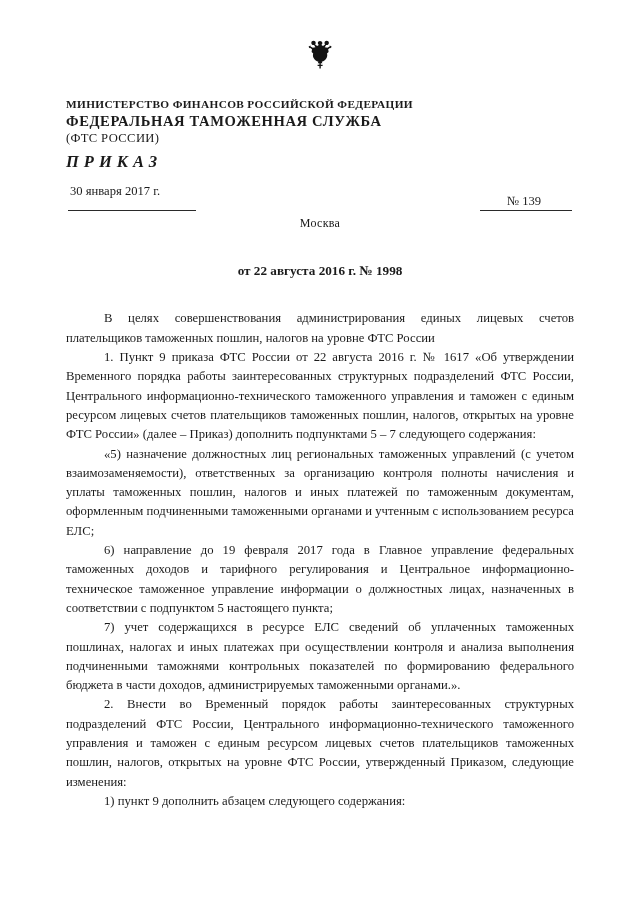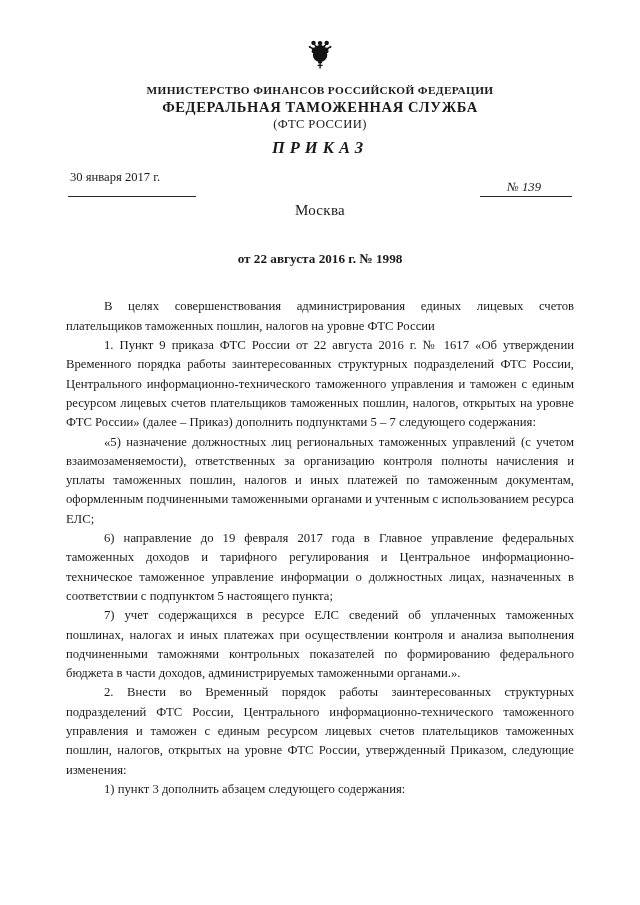--- a/index.html
+++ b/index.html
@@ -33,22 +33,22 @@
     display: inline-block;
     width: 30px;
     height: 38px;
     line-height: 38px;
     font-size: 30px;
     color: #121212;
   }
 
   
   .header {
-    text-align: center;
-    margin-top: 2px;
+    text-align: left;
+    margin-top: 16px;
   }
   .ministry {
     font-size: 11.3px;
     letter-spacing: 0.35px;
     font-weight: bold;
     text-transform: uppercase;
     margin-bottom: 3px;
   }
   .service {
     font-size: 14.6px;
@@ -85,25 +85,24 @@
     border-bottom: 1px solid #2a2a2a;
     padding: 0 6px 11px 2px;
     min-width: 120px;
     text-align: left;
   }
   .meta-num {
     border-bottom: 1px solid #2a2a2a;
     padding: 0 10px 1px 6px;
     min-width: 76px;
     text-align: center;
-    font-style: italic;
   }
   .city {
     text-align: center;
-    font-size: 15px;
+    font-size: 12px;
     margin-top: 5px;
     letter-spacing: 0.3px;
   }
 
   
   .title {
     text-align: center;
     font-size: 13.2px;
     font-weight: bold;
     margin-top: 30px;
@@ -164,16 +163,16 @@
     <div>от 22 августа 2016 г. № 1998</div>
   </div>
 
   <div class="body">
     <p>В целях совершенствования администрирования единых лицевых счетов плательщиков таможенных пошлин, налогов на уровне ФТС России</p>
     <p>1. Пункт 9 приказа ФТС России от 22 августа 2016 г. № 1617 «Об утверждении Временного порядка работы заинтересованных структурных подразделений ФТС России, Центрального информационно-технического таможенного управления и таможен с единым ресурсом лицевых счетов плательщиков таможенных пошлин, налогов, открытых на уровне ФТС России» (далее – Приказ) дополнить подпунктами 5 – 7 следующего содержания:</p>
     <p>«5) назначение должностных лиц региональных таможенных управлений (с учетом взаимозаменяемости), ответственных за организацию контроля полноты начисления и уплаты таможенных пошлин, налогов и иных платежей по таможенным документам, оформленным подчиненными таможенными органами и учтенным с использованием ресурса ЕЛС;</p>
     <p>6) направление до 19 февраля 2017 года в Главное управление федеральных таможенных доходов и тарифного регулирования и Центральное информационно-техническое таможенное управление информации о должностных лицах, назначенных в соответствии с подпунктом 5 настоящего пункта;</p>
     <p>7) учет содержащихся в ресурсе ЕЛС сведений об уплаченных таможенных пошлинах, налогах и иных платежах при осуществлении контроля и анализа выполнения подчиненными таможнями контрольных показателей по формированию федерального бюджета в части доходов, администрируемых таможенными органами.».</p>
     <p>2. Внести во Временный порядок работы заинтересованных структурных подразделений ФТС России, Центрального информационно-технического таможенного управления и таможен с единым ресурсом лицевых счетов плательщиков таможенных пошлин, налогов, открытых на уровне ФТС России, утвержденный Приказом, следующие изменения:</p>
-    <p class="tight-just">1) пункт 3 дополнить абзацем следующего содержания:</p>
+    <p class="tight-just">1) пункт 9 дополнить абзацем следующего содержания:</p>
   </div>
 
 </div>
 
 </body></html>

